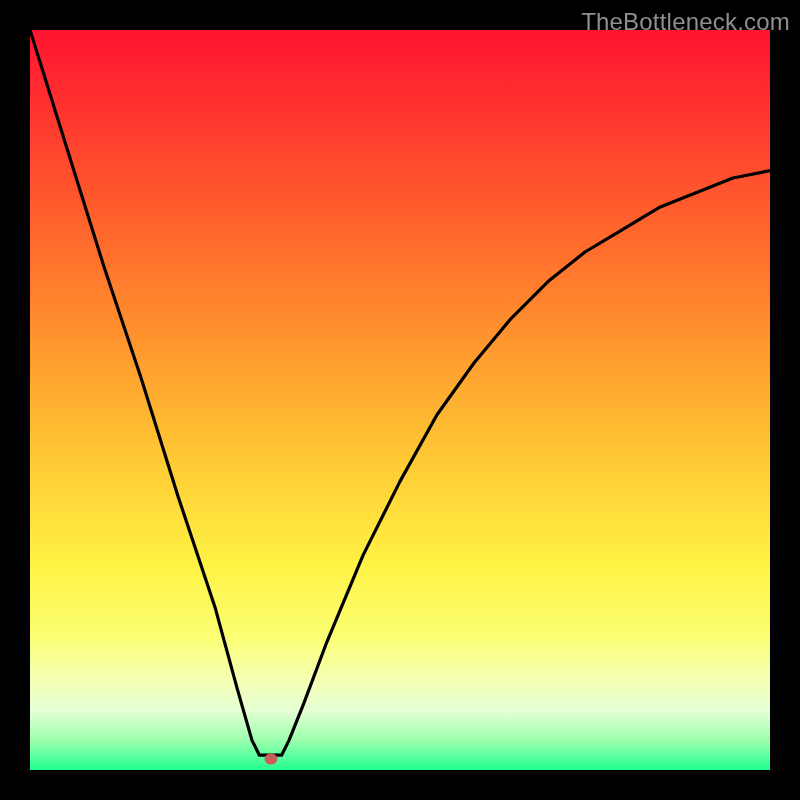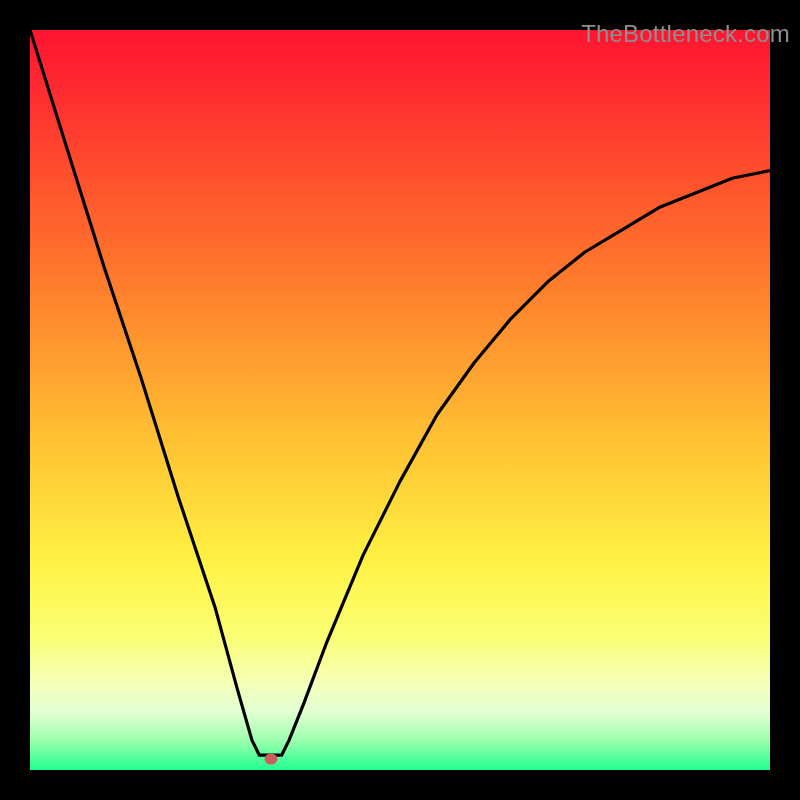--- a/index.html
+++ b/index.html
@@ -36,21 +36,21 @@
       #fff244 72%,
       #fbff74 82%,
       #f4ffb5 88%,
       #e4ffd4 92%,
       #9cffad 96%,
       #22ff90 100%
     );
   }
   .watermark {
     position: absolute;
-    top: 20px;
+    top: 8px;
     right: 10px;
     color: #8f8f8f;
     font-size: 24px;
     font-weight: 500;
     letter-spacing: 0.2px;
     user-select: none;
   }
   svg.curve {
     position: absolute;
     top: 0;

